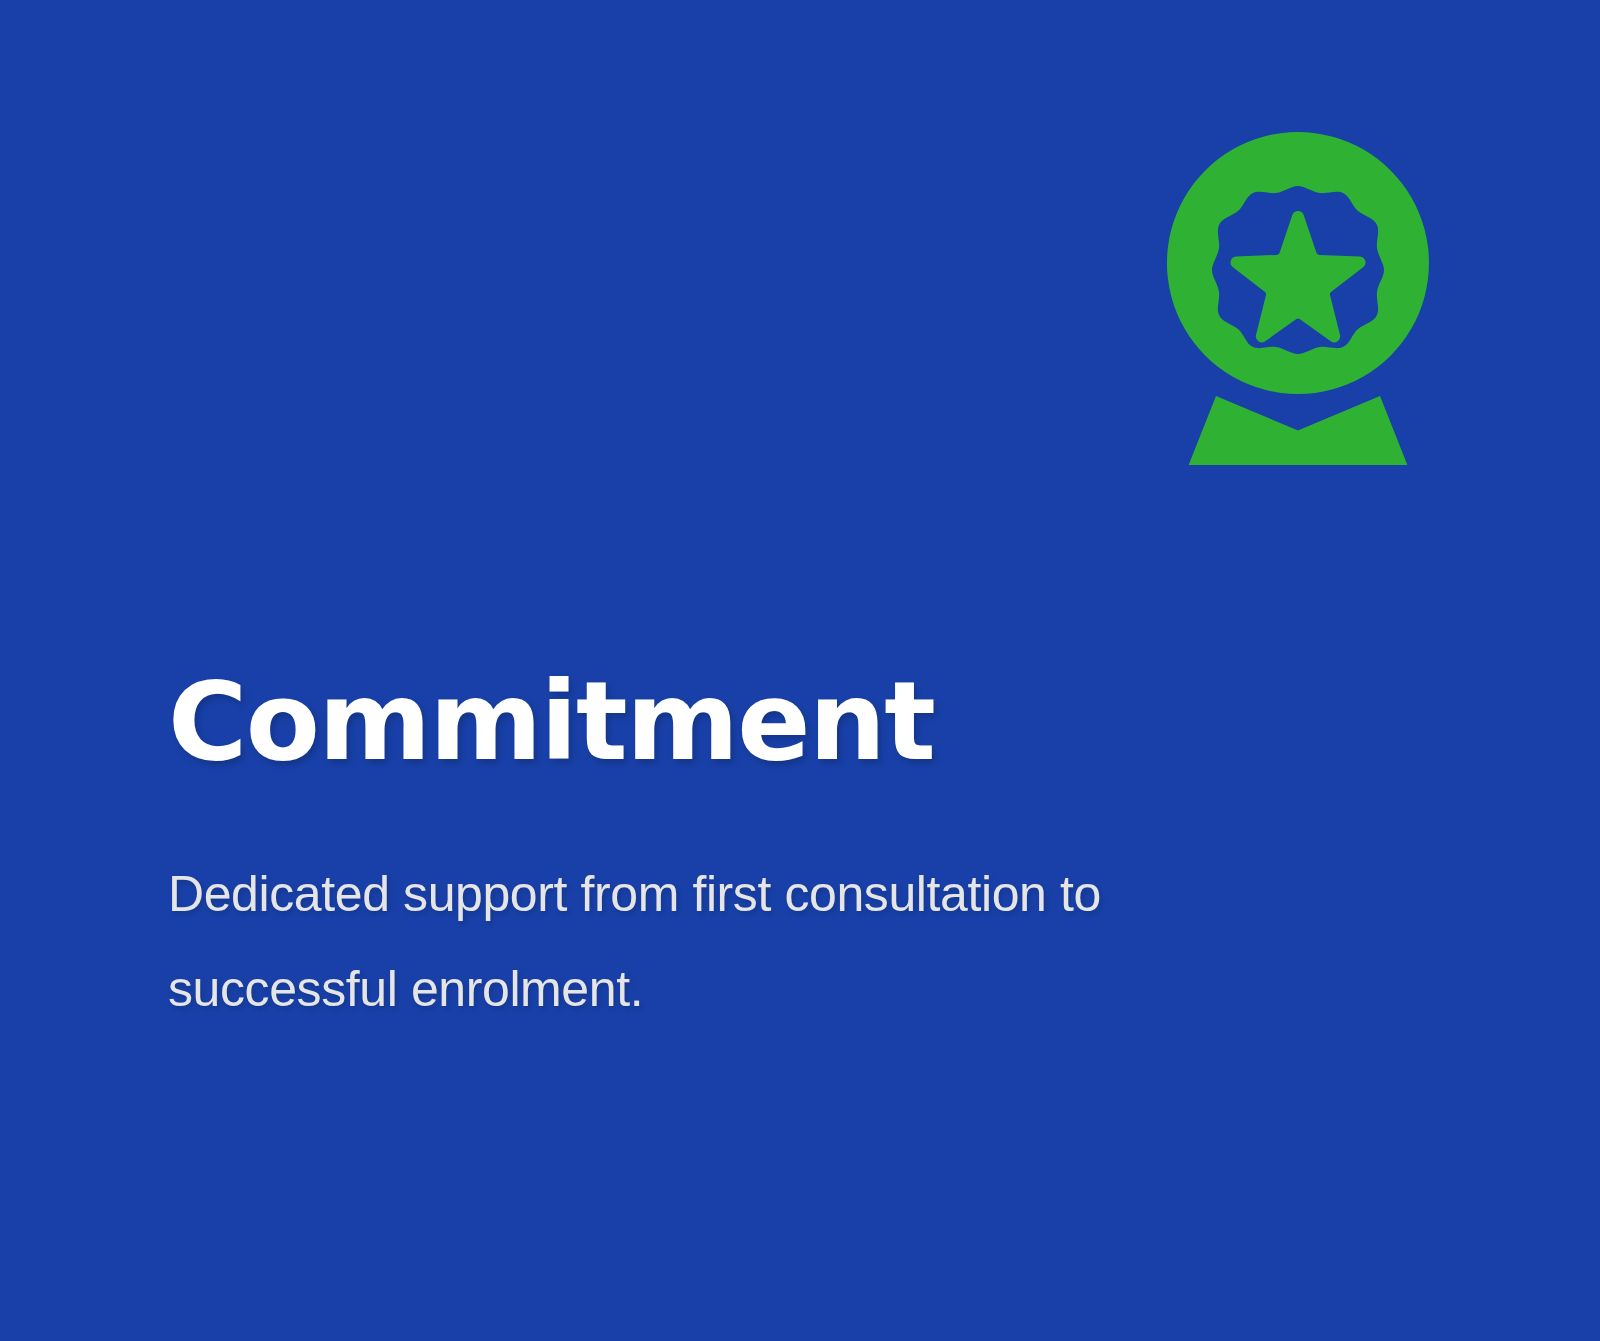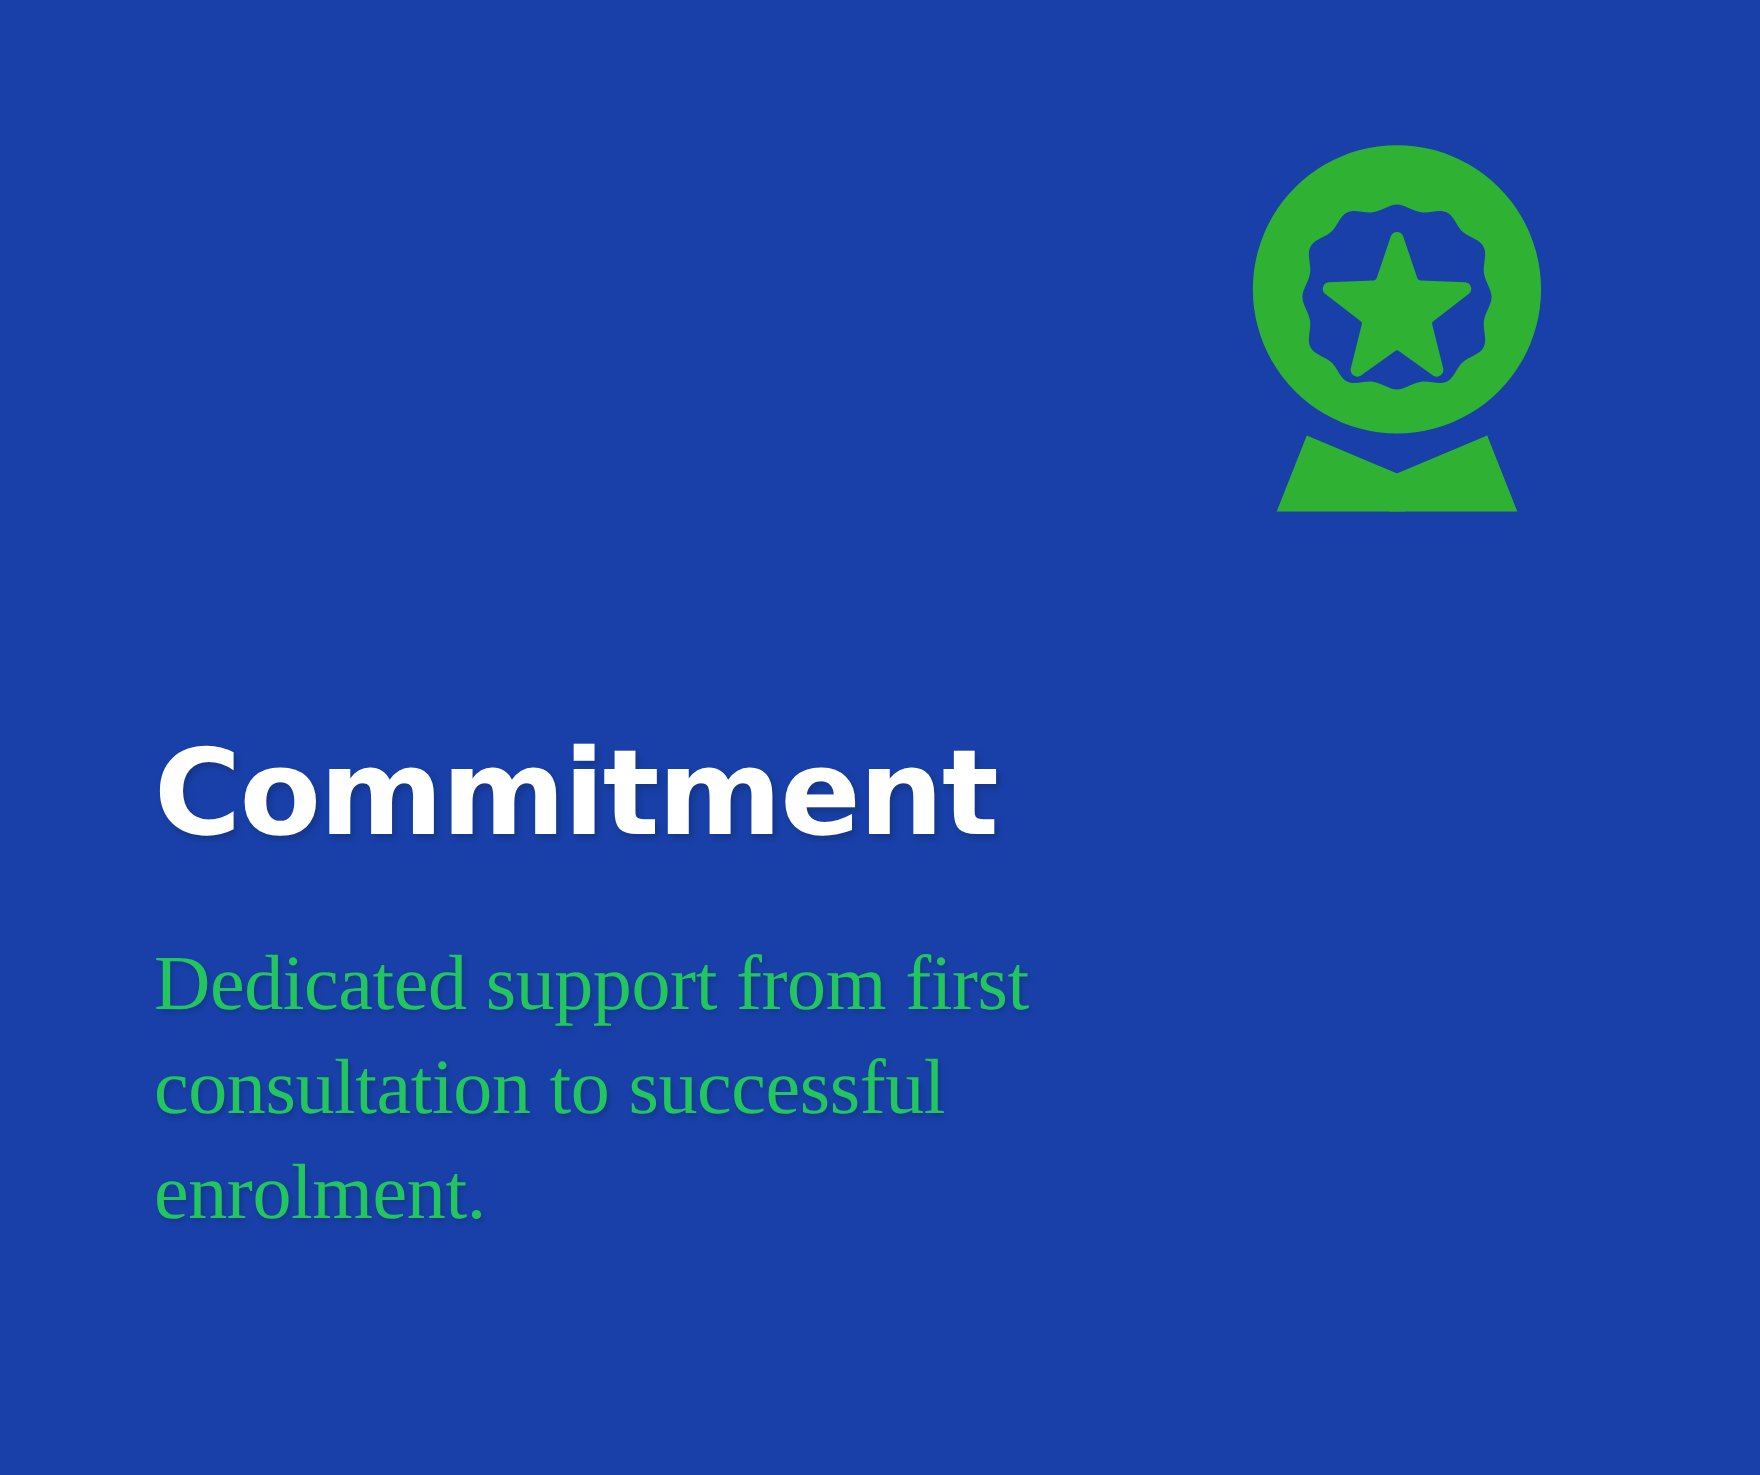--- a/index.html
+++ b/index.html
@@ -15,20 +15,21 @@
     background: #1840a8;
   }
 
   .card {
     position: relative;
     width: 1512px;
     height: 1341px;
     background: #1840a8;
     box-sizing: border-box;
     overflow: hidden;
+    margin-left: 28px;
   }
 
   
   .badge-wrap {
     position: absolute;
     left: 1120px;
     top: 120px;
     width: 300px;
     height: 345px;
     pointer-events: none;
@@ -56,26 +57,26 @@
     letter-spacing: -1.5px;
     color: #ffffff;
     text-shadow: 3px 4px 6px rgba(0, 0, 0, 0.18);
     white-space: nowrap;
   }
 
   .body-text {
     margin: 0;
     margin-top: 66px;
     width: 1030px;
-    font-family: Liberation Serif, serif;
-    font-size: 71px;
+    font-family: Liberation Sans, sans-serif;
+    font-size: 50px;
     font-weight: 400;
     line-height: 95px;
     letter-spacing: -0.4px;
-    color: #22c55e;
+    color: #e5e5e5;
     text-shadow: 2px 3px 5px rgba(0, 0, 0, 0.16);
   }
 </style>
 </head>
 <body>
 
 <div class="card">
 
   <div class="badge-wrap">
     <svg viewBox="0 0 300 345" xmlns="http://www.w3.org/2000/svg" aria-hidden="true">

